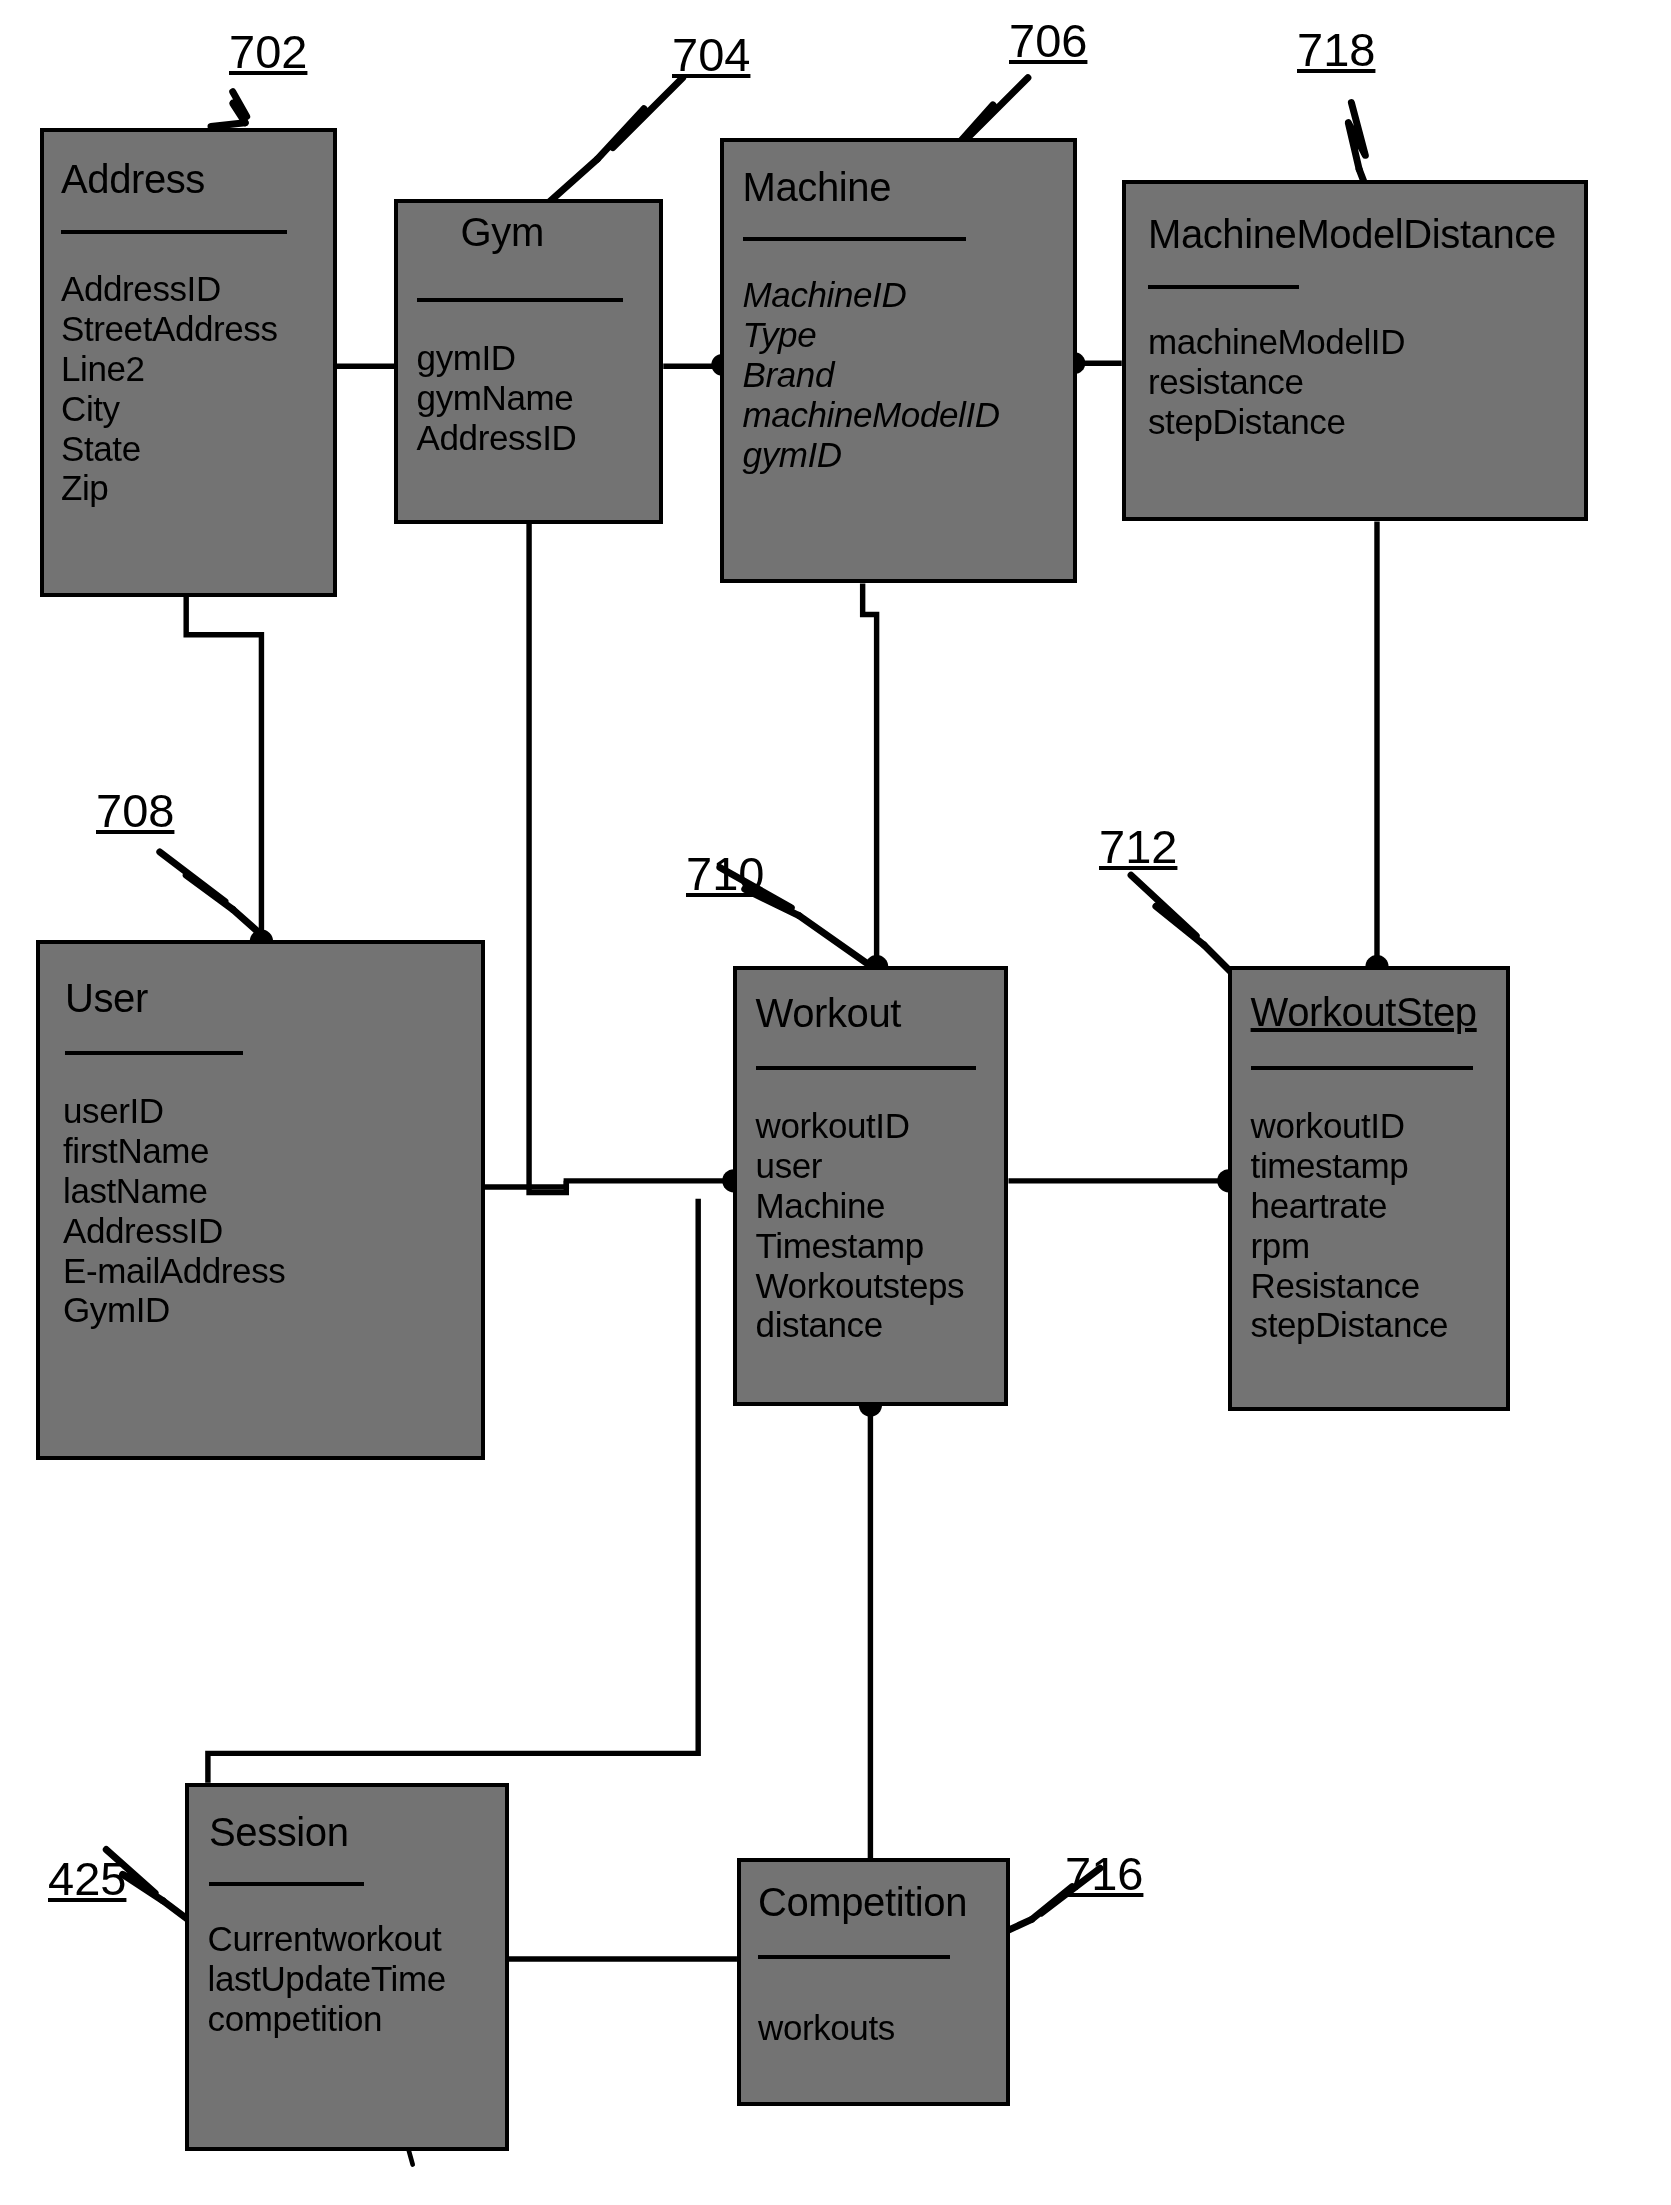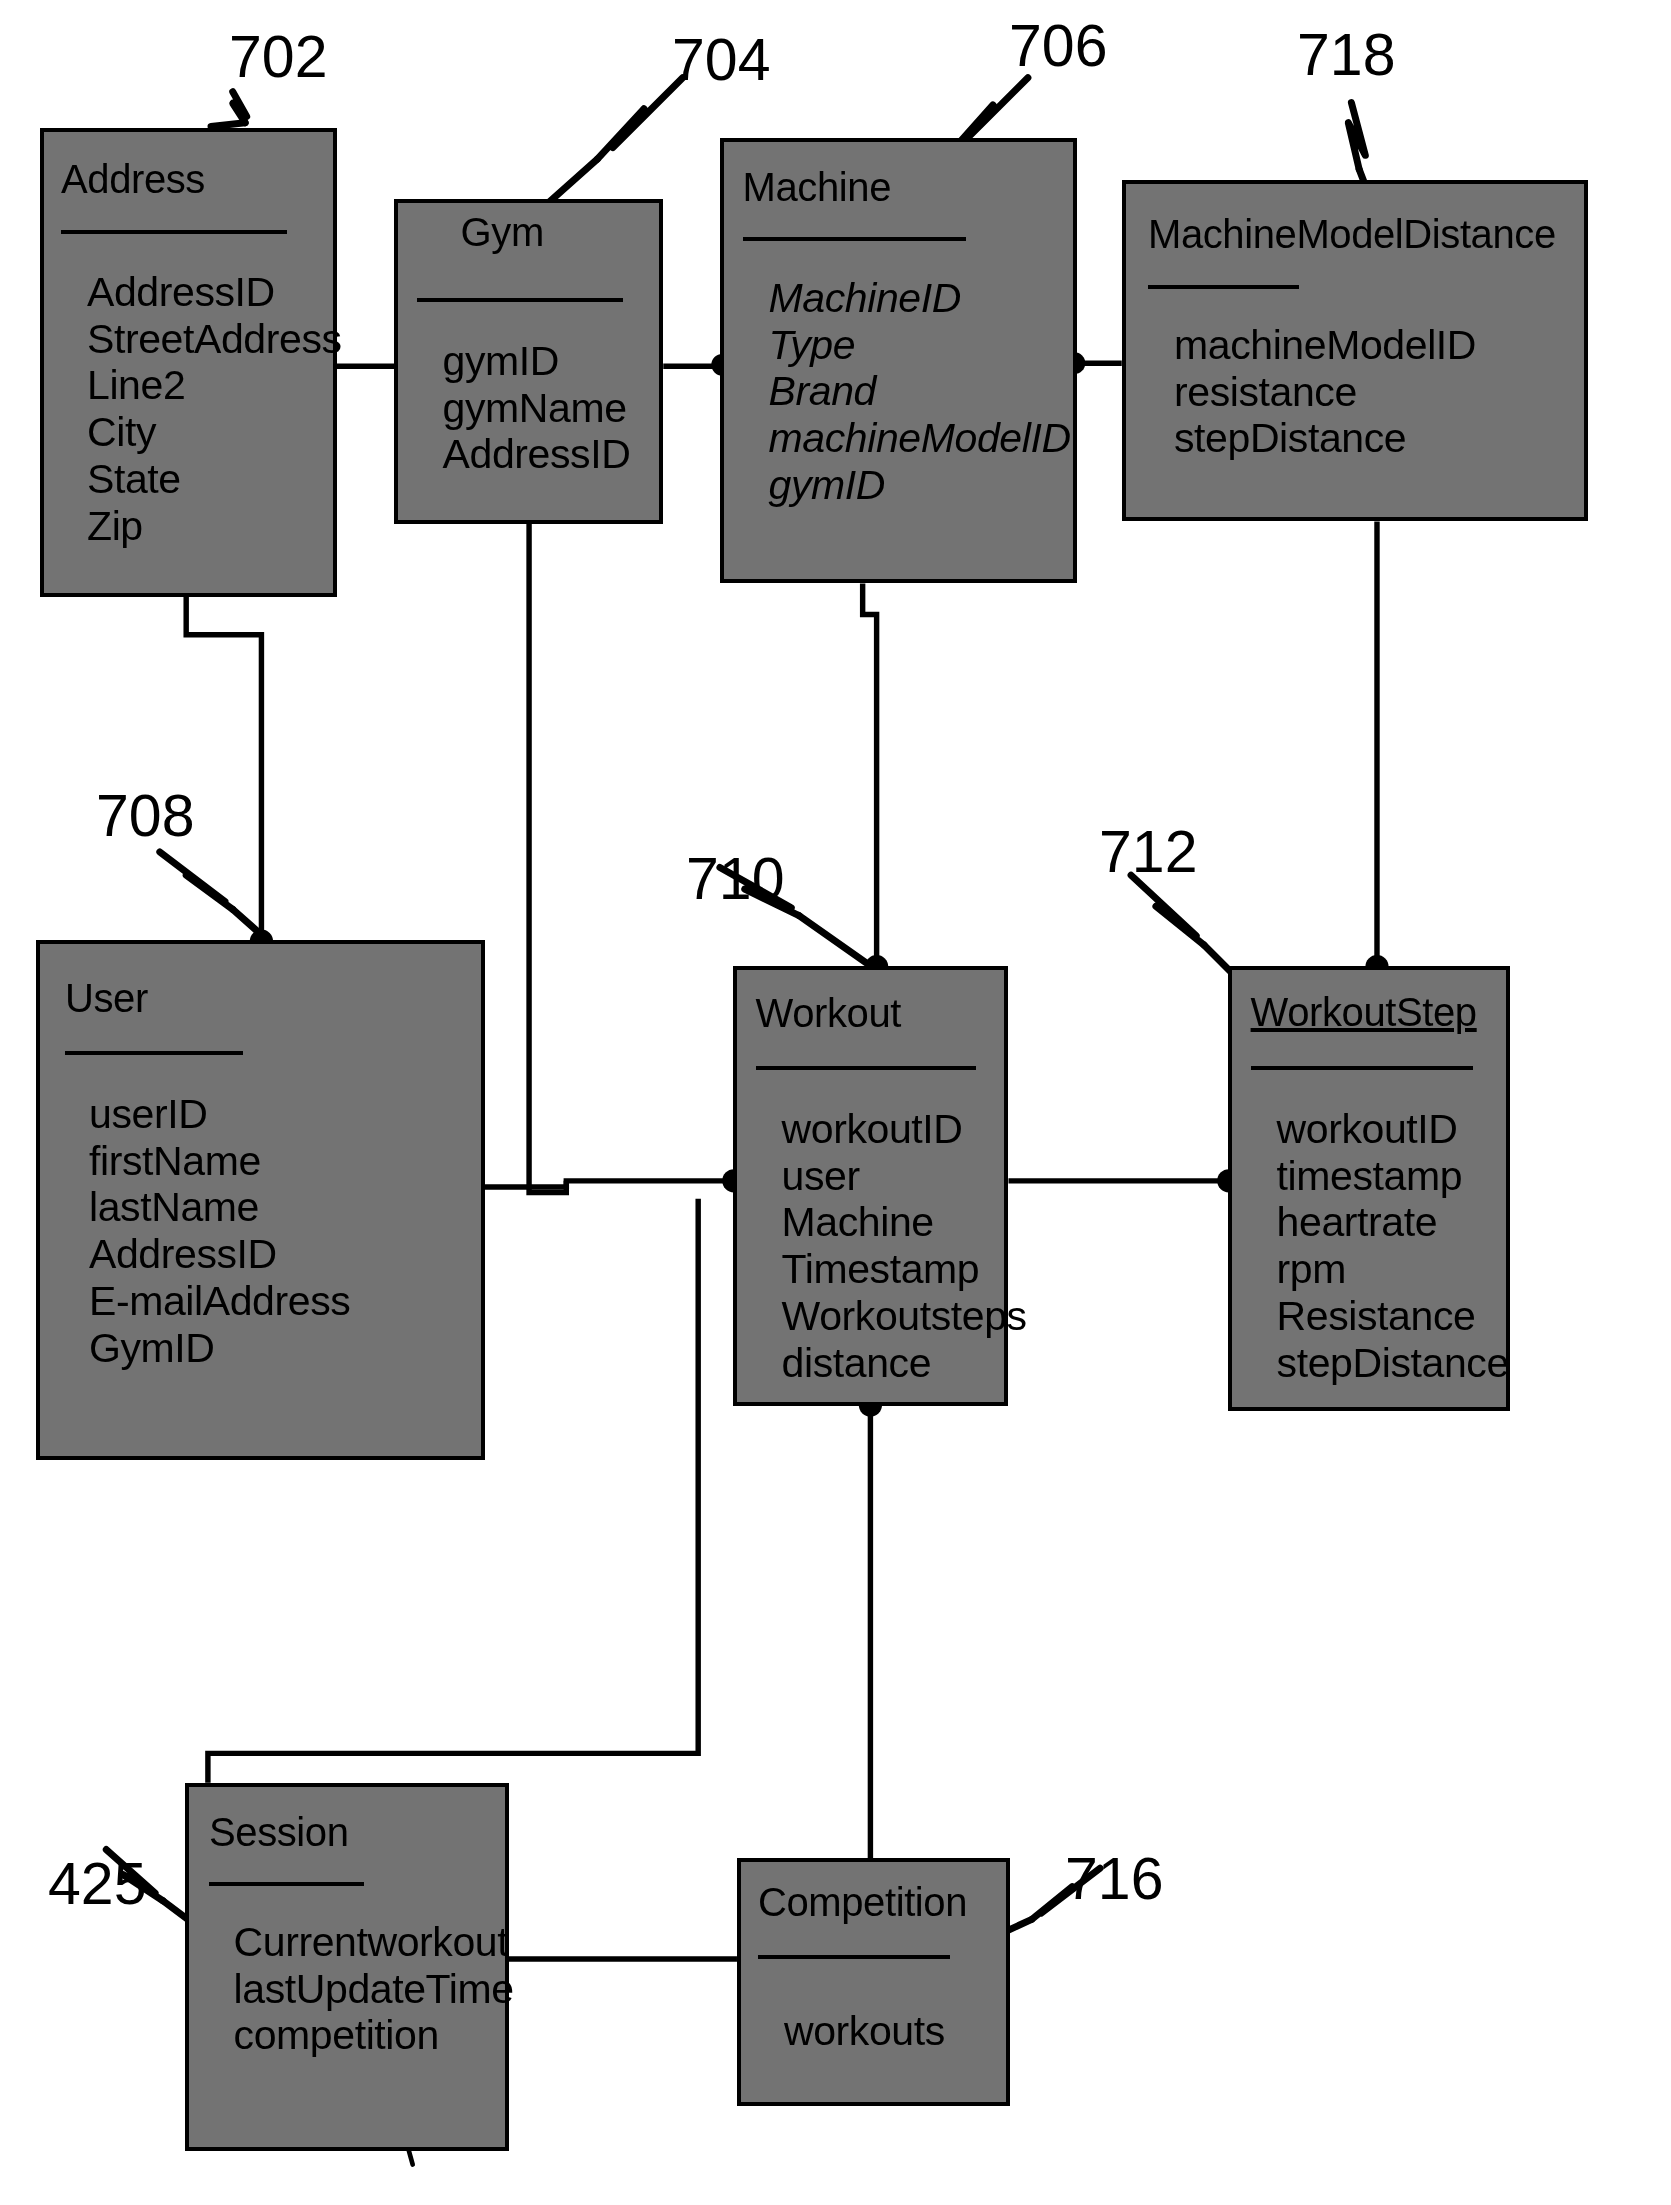--- a/index.html
+++ b/index.html
@@ -39,33 +39,33 @@
     white-space: nowrap;
     letter-spacing: -0.4px;
   }
   .ent-rule {
     position: absolute;
     height: 3.9px;
     background: #000;
   }
   .attr-list {
     position: absolute;
-    font-size: 41px;
+    font-size: 35px;
     line-height: 1.14;
     white-space: nowrap;
     letter-spacing: -0.4px;
-    margin-left: 26px;
   }
   .attr-list div { white-space: nowrap; }
   .ref-num {
     position: absolute;
-    font-size: 59px;
+    font-size: 47px;
     line-height: 1;
     letter-spacing: 0px;
     z-index: 8;
+    text-decoration: underline;
   }
 </style>
 </head>
 <body>
 
 <div id="canvas">
 
   <svg id="wires" viewBox="0 0 2154 2842" width="1671" height="2205">
     <g fill="none" stroke="#000000" stroke-width="7" stroke-linecap="butt" stroke-linejoin="miter">
 

